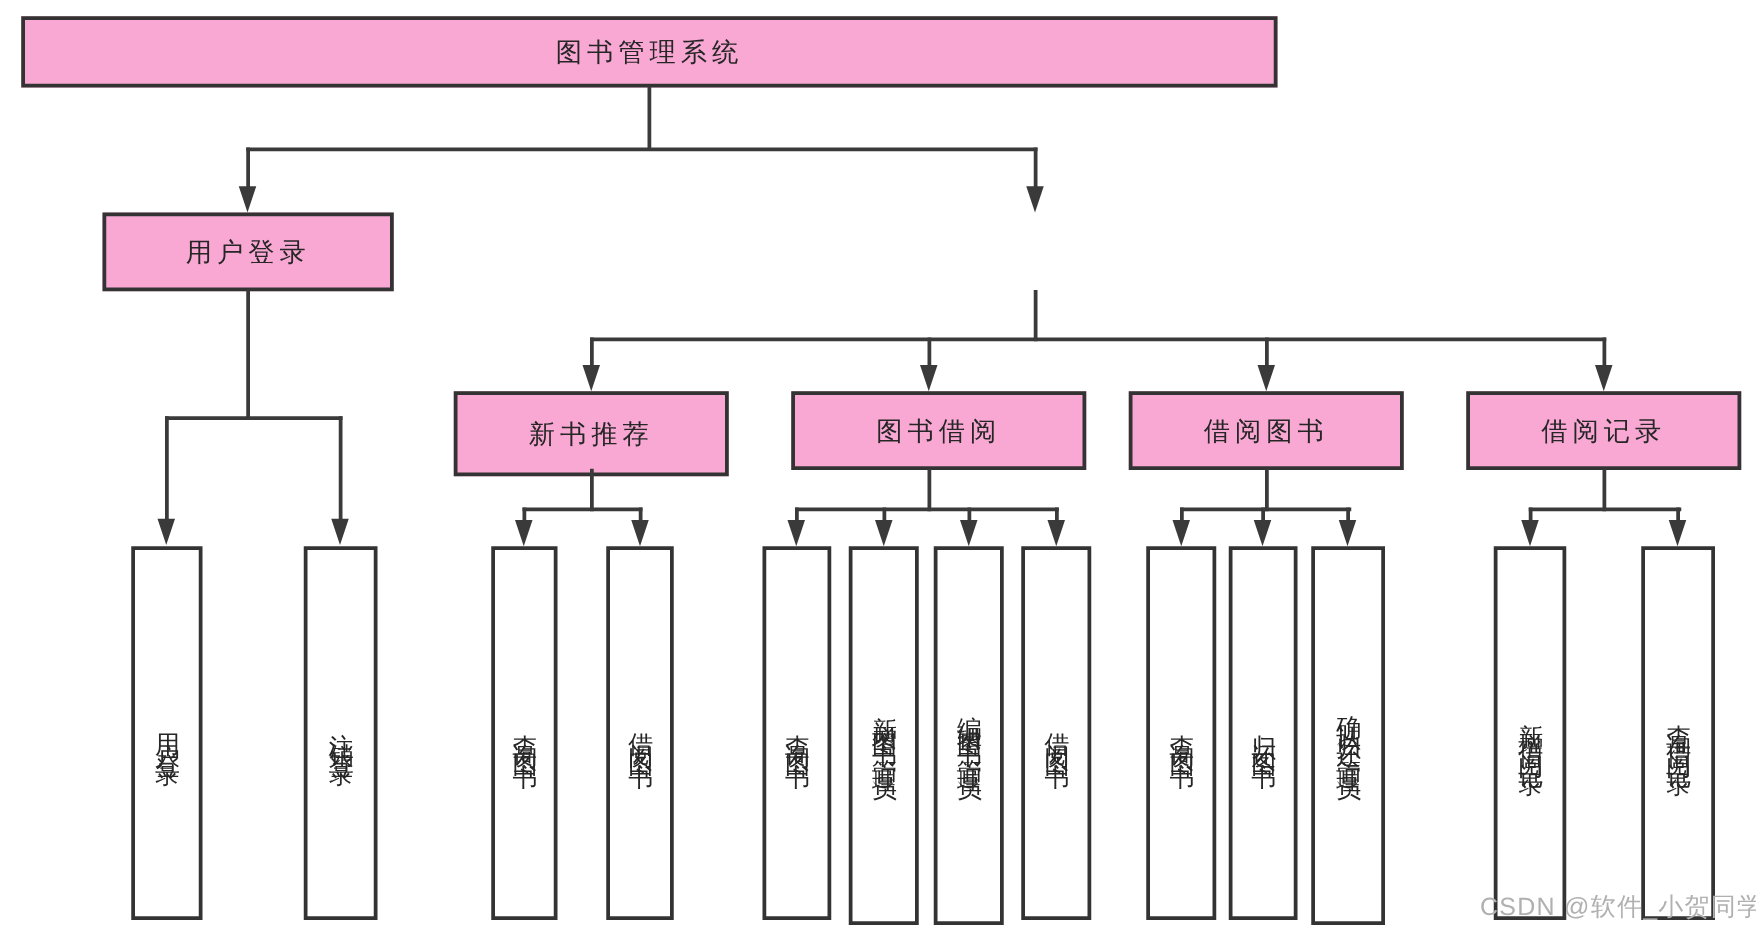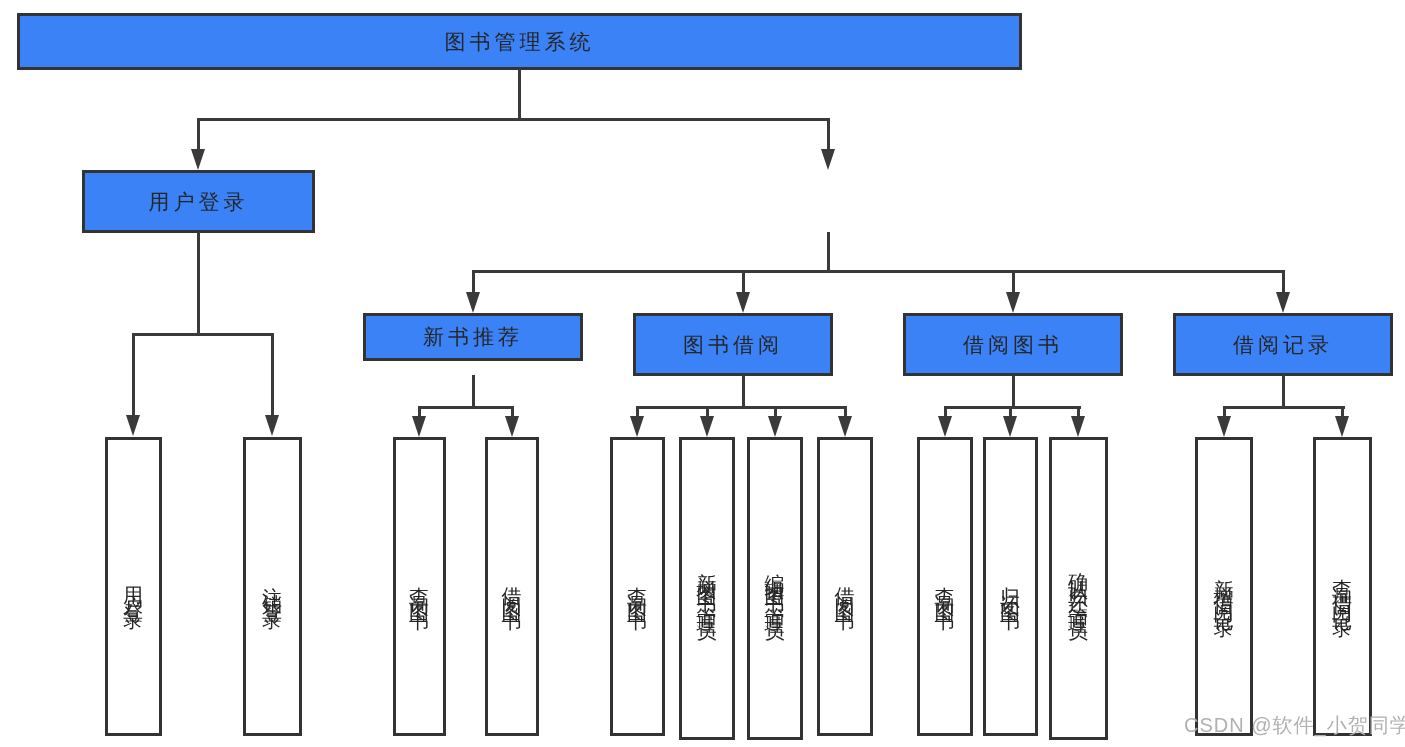--- a/index.html
+++ b/index.html
@@ -5,21 +5,21 @@
   :root{
     --line:#3a3a3a; --border:#333333; --text:#262626;
     --watermark:#b0b0b0; --background:#ffffff;
   }
   html,body{margin:0;padding:0;background:var(--background);}
   body{font-family:"Liberation Sans",sans-serif;color:var(--text);}
   .canvas{position:relative;width:1405px;height:747px;background:var(--background);overflow:hidden;}
 
   
   .node{
-    position:absolute;box-sizing:border-box;background:#3b82f6;
+    position:absolute;box-sizing:border-box;background:#f9a8d4;
     border:3px solid var(--border);
     display:flex;align-items:center;justify-content:center;
     font-size:21px;letter-spacing:4px;white-space:nowrap;
   }
   .leaf{
     position:absolute;box-sizing:border-box;background:#fff;
     border:3px solid var(--border);
     display:flex;align-items:center;justify-content:center;
     writing-mode:vertical-rl;text-orientation:mixed;
     font-size:20px;letter-spacing:8px;line-height:1;
@@ -43,23 +43,23 @@
 </head>
 <body>
 
 <div class="canvas">
 
   <div class="node" style="left:17px;top:13px;width:1005px;height:57px;">图书管理系统</div>
 
   <div class="node" style="left:82px;top:170px;width:233px;height:63px;">用户登录</div>
 
 
-  <div class="node" style="left:363px;top:313px;width:220px;height:48px;">新书推荐</div>
+  <div class="node" style="left:363px;top:313px;width:220px;height:68px;">新书推荐</div>
 
-  <div class="node" style="left:633px;top:313px;width:200px;height:63px;">图书借阅</div>
+  <div class="node" style="left:633px;top:313px;width:236px;height:63px;">图书借阅</div>
 
   <div class="node" style="left:903px;top:313px;width:220px;height:63px;">借阅图书</div>
 
   <div class="node" style="left:1173px;top:313px;width:220px;height:63px;">借阅记录</div>
 
   <div class="leaf" style="left:105px;width:57px;">用户登录</div>
 
   <div class="leaf" style="left:243px;width:59px;">注销登录</div>
 
   <div class="leaf" style="left:393px;width:53px;">查询图书</div>

